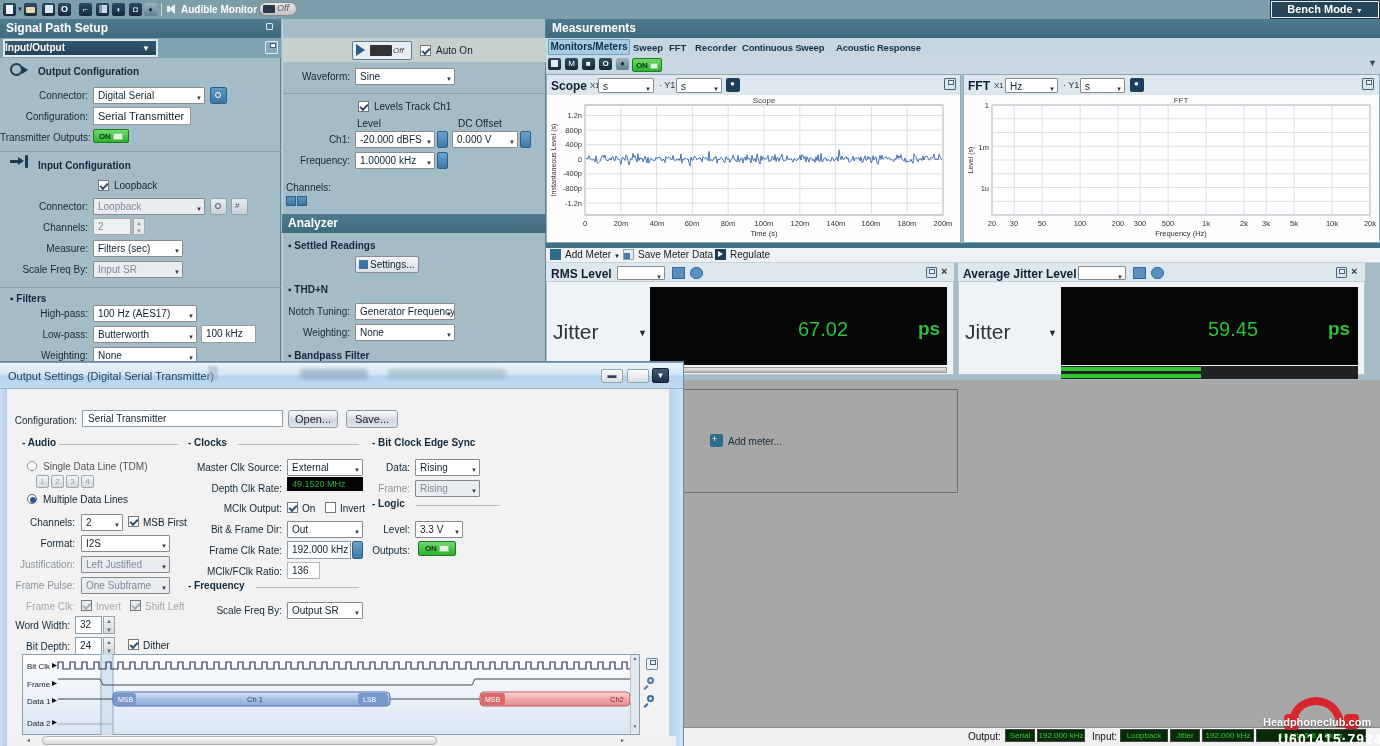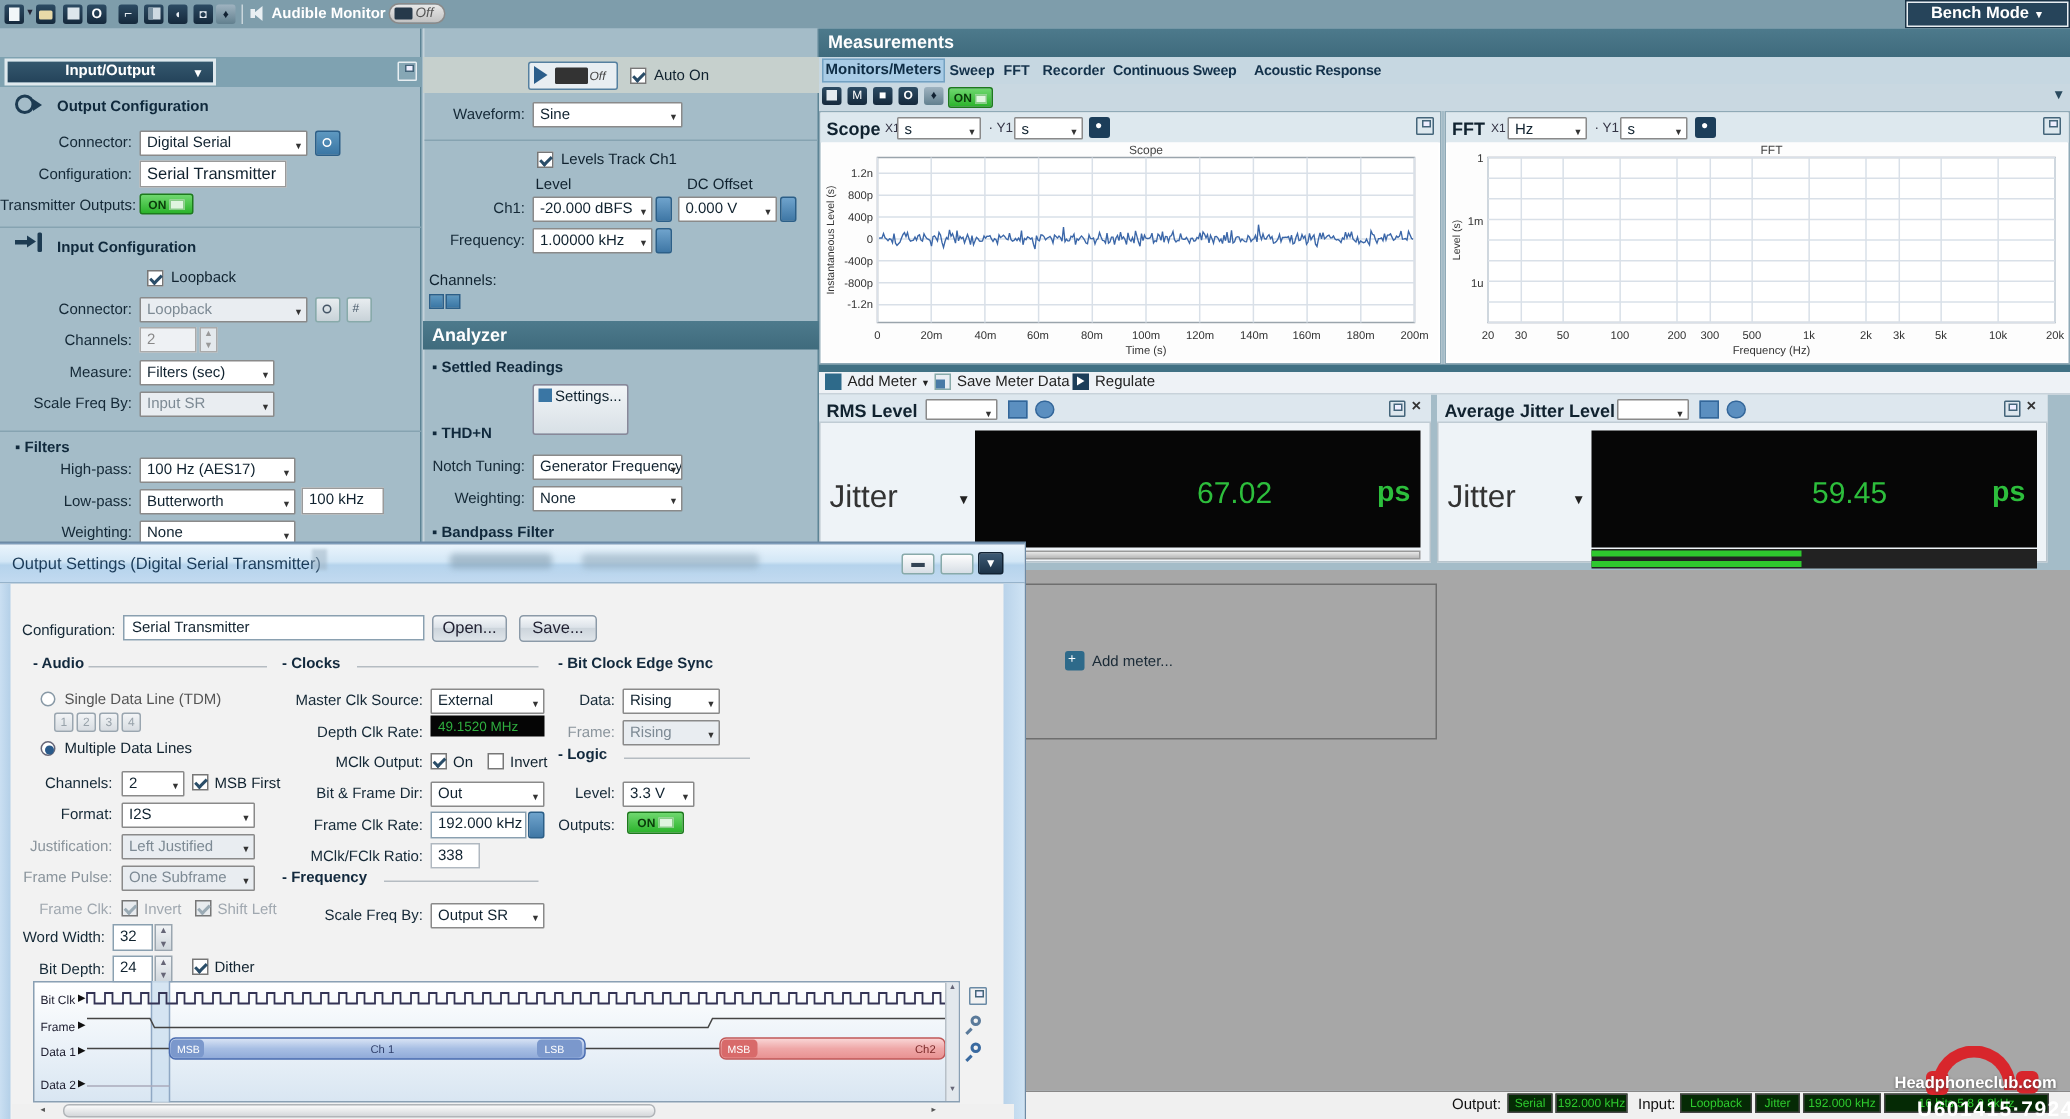--- a/index.html
+++ b/index.html
@@ -44,22 +44,23 @@
 <div class="abs" style="left:161px;top:3px;width:1px;height:13px;background:#c9d6dc;"></div>
 <div class="abs" style="left:167px;top:6px;width:3px;height:6px;background:#e9eff3;"></div>
     <div class="abs" style="left:169px;top:4px;width:0;height:0;border-right:6px solid #e9eff3;border-top:5px solid transparent;border-bottom:5px solid transparent;"></div>
 <div class="abs" style="left:181px;top:4px;color:#fff;font-weight:bold;font-size:10px;">Audible Monitor</div>
 <div class="abs" style="left:259px;top:2px;width:38px;height:14px;background:linear-gradient(#e8e8e8,#c2c2c2);border:1px solid #8a8a8a;border-radius:7px;"></div>
 <div class="abs" style="left:263px;top:5px;width:12px;height:8px;background:#26394a;border-radius:1px;"></div>
 <div class="abs" style="left:277px;top:3px;font-size:9px;font-style:italic;color:#555;">Off</div>
 <div class="abs" style="left:1271px;top:1px;width:108px;height:17px;background:#26445a;border:1px solid #e8eef2;box-shadow:0 0 0 1px #1a3346;color:#fff;font-weight:bold;font-size:11px;text-align:center;line-height:15px;">Bench Mode <span style="font-size:7px;">▼</span></div>
 
 <div class="abs" style="left:0;top:19px;width:281px;height:727px;background:#a4bcc8;border-right:1px solid #5d8495;"></div>
+<div class="abs hdr" style="left:0;top:19px;width:281px;height:19px;">Signal Path Setup<span style="position:absolute;right:8px;top:4px;width:7px;height:7px;border:1px solid #dde8ee;border-radius:1px;"></span></div>
 <div class="abs" style="left:0;top:38px;width:281px;height:20px;background:#7fa2b1;"></div>
-<div class="abs" style="left:3px;top:39px;width:141px;height:18px;background:linear-gradient(#35586e,#24435a);border:2px solid #dfe9ee;color:#fff;font-weight:bold;text-align:center;line-height:14px;">Input/Output <span style="position:absolute;right:6px;top:1px;font-size:8px;">▼</span></div>
+<div class="abs" style="left:3px;top:39px;width:155px;height:18px;background:linear-gradient(#35586e,#24435a);border:2px solid #dfe9ee;color:#fff;font-weight:bold;line-height:14px;">Input/Output <span style="position:absolute;right:6px;top:1px;font-size:8px;">▼</span></div>
 <div class="exp" style="left:265px;top:41px;width:13px;height:13px;border-color:#e7eef2;background:#86a7b5;"></div>
 
 <div class="abs" style="left:10px;top:63px;width:13px;height:13px;border:2.5px solid #1d3b52;border-radius:50%;"></div>
 <div class="abs" style="left:22px;top:66px;width:0;height:0;border-left:6px solid #1d3b52;border-top:4px solid transparent;border-bottom:4px solid transparent;"></div>
 <div class="abs bold" style="left:38px;top:66px;color:#10293c;">Output Configuration</div>
 <div class="lbl" style="left:0;top:90px;width:88px;">Connector:</div>
 <div class="combo" style="left:93px;top:87px;width:112px;height:17px;">Digital Serial</div>
 <div class="icbtn" style="left:210px;top:87px;width:17px;height:17px;">
       <span style="position:absolute;left:4px;top:4px;width:6px;height:6px;border:1.5px solid #fff;border-radius:50%;"></span>
     </div>
@@ -125,21 +126,21 @@
 <div class="spin" style="left:520px;top:131px;height:17px;"></div>
 <div class="lbl" style="left:262px;top:155px;width:88px;">Frequency:</div>
 <div class="combo" style="left:355px;top:152px;width:80px;height:17px;">1.00000 kHz</div>
 <div class="spin" style="left:437px;top:152px;height:17px;"></div>
 <div class="abs" style="left:286px;top:182px;">Channels:</div>
 <div class="abs" style="left:286px;top:196px;width:10px;height:10px;background:linear-gradient(#5e98c0,#3a76a4);border:1px solid #2c5f88;"></div>
 <div class="abs" style="left:297px;top:196px;width:10px;height:10px;background:linear-gradient(#5e98c0,#3a76a4);border:1px solid #2c5f88;"></div>
 
 <div class="abs hdr" style="left:282px;top:214px;width:264px;height:19px;">Analyzer</div>
 <div class="abs bold" style="left:288px;top:240px;color:#10293c;">▪ Settled Readings</div>
-<div class="abs" style="left:355px;top:256px;width:64px;height:34px;background:linear-gradient(#f2f5f7,#d8e0e6);border:1px solid #889;border-radius:2px;line-height:15px;white-space:nowrap;"><span style="display:inline-block;width:9px;height:9px;background:#3a76a4;margin:0 2px -1px 3px;"></span>Settings...</div>
+<div class="abs" style="left:355px;top:256px;width:64px;height:17px;background:linear-gradient(#f2f5f7,#d8e0e6);border:1px solid #889;border-radius:2px;line-height:15px;white-space:nowrap;"><span style="display:inline-block;width:9px;height:9px;background:#3a76a4;margin:0 2px -1px 3px;"></span>Settings...</div>
 <div class="abs bold" style="left:288px;top:284px;color:#10293c;">▪ THD+N</div>
 <div class="lbl" style="left:262px;top:306px;width:88px;">Notch Tuning:</div>
 <div class="combo" style="left:355px;top:303px;width:100px;height:17px;">Generator Frequency</div>
 <div class="lbl" style="left:262px;top:327px;width:88px;">Weighting:</div>
 <div class="combo" style="left:355px;top:324px;width:100px;height:17px;">None</div>
 <div class="abs bold" style="left:288px;top:350px;color:#10293c;">▪ Bandpass Filter</div>
 
 <div class="abs" style="left:546px;top:19px;width:834px;height:727px;background:#a4bcc8;"></div>
 <div class="abs hdr" style="left:546px;top:19px;width:834px;height:19px;">Measurements</div>
 
@@ -409,21 +410,21 @@
 <div class="chk on" style="left:287px;top:140px;"></div>
       <div class="abs" style="left:302px;top:141px;">On</div>
 <div class="chk" style="left:325px;top:140px;"></div>
       <div class="abs" style="left:340px;top:141px;">Invert</div>
 <div class="lbl" style="left:150px;top:162px;width:132px;">Bit &amp; Frame Dir:</div>
 <div class="combo" style="left:287px;top:159px;width:76px;height:17px;">Out</div>
 <div class="lbl" style="left:150px;top:183px;width:132px;">Frame Clk Rate:</div>
 <div class="abs" style="left:287px;top:179px;width:64px;height:18px;background:#fff;border:1px solid #8aa0b0;line-height:16px;padding-left:4px;">192.000 kHz</div>
 <div class="spin" style="left:352px;top:179px;height:18px;"></div>
 <div class="lbl" style="left:150px;top:204px;width:132px;">MClk/FClk Ratio:</div>
-<div class="abs" style="left:287px;top:200px;width:33px;height:17px;background:#fff;border:1px solid #b0b8c0;line-height:15px;padding-left:4px;">338</div>
+<div class="abs" style="left:287px;top:200px;width:33px;height:17px;background:#fff;border:1px solid #b0b8c0;line-height:15px;padding-left:4px;">136</div>
 <div class="lbl" style="left:150px;top:243px;width:132px;">Scale Freq By:</div>
 <div class="combo" style="left:287px;top:240px;width:76px;height:17px;">Output SR</div>
 <div class="lbl" style="left:340px;top:100px;width:70px;">Data:</div>
 <div class="combo" style="left:415px;top:97px;width:65px;height:17px;">Rising</div>
 <div class="lbl" style="left:340px;top:121px;width:70px;color:#8a949c;">Frame:</div>
 <div class="combo dis" style="left:415px;top:118px;width:65px;height:17px;">Rising</div>
 <div class="lbl" style="left:340px;top:162px;width:70px;">Level:</div>
 <div class="combo" style="left:415px;top:159px;width:48px;height:17px;">3.3 V</div>
 <div class="lbl" style="left:340px;top:183px;width:70px;">Outputs:</div>
 <div class="greenbtn" style="left:418px;top:179px;width:38px;height:15px;line-height:14px;">ON <span style="display:inline-block;width:10px;height:7px;background:#dff5df;border:1px solid #8c8;vertical-align:middle;"></span></div>

